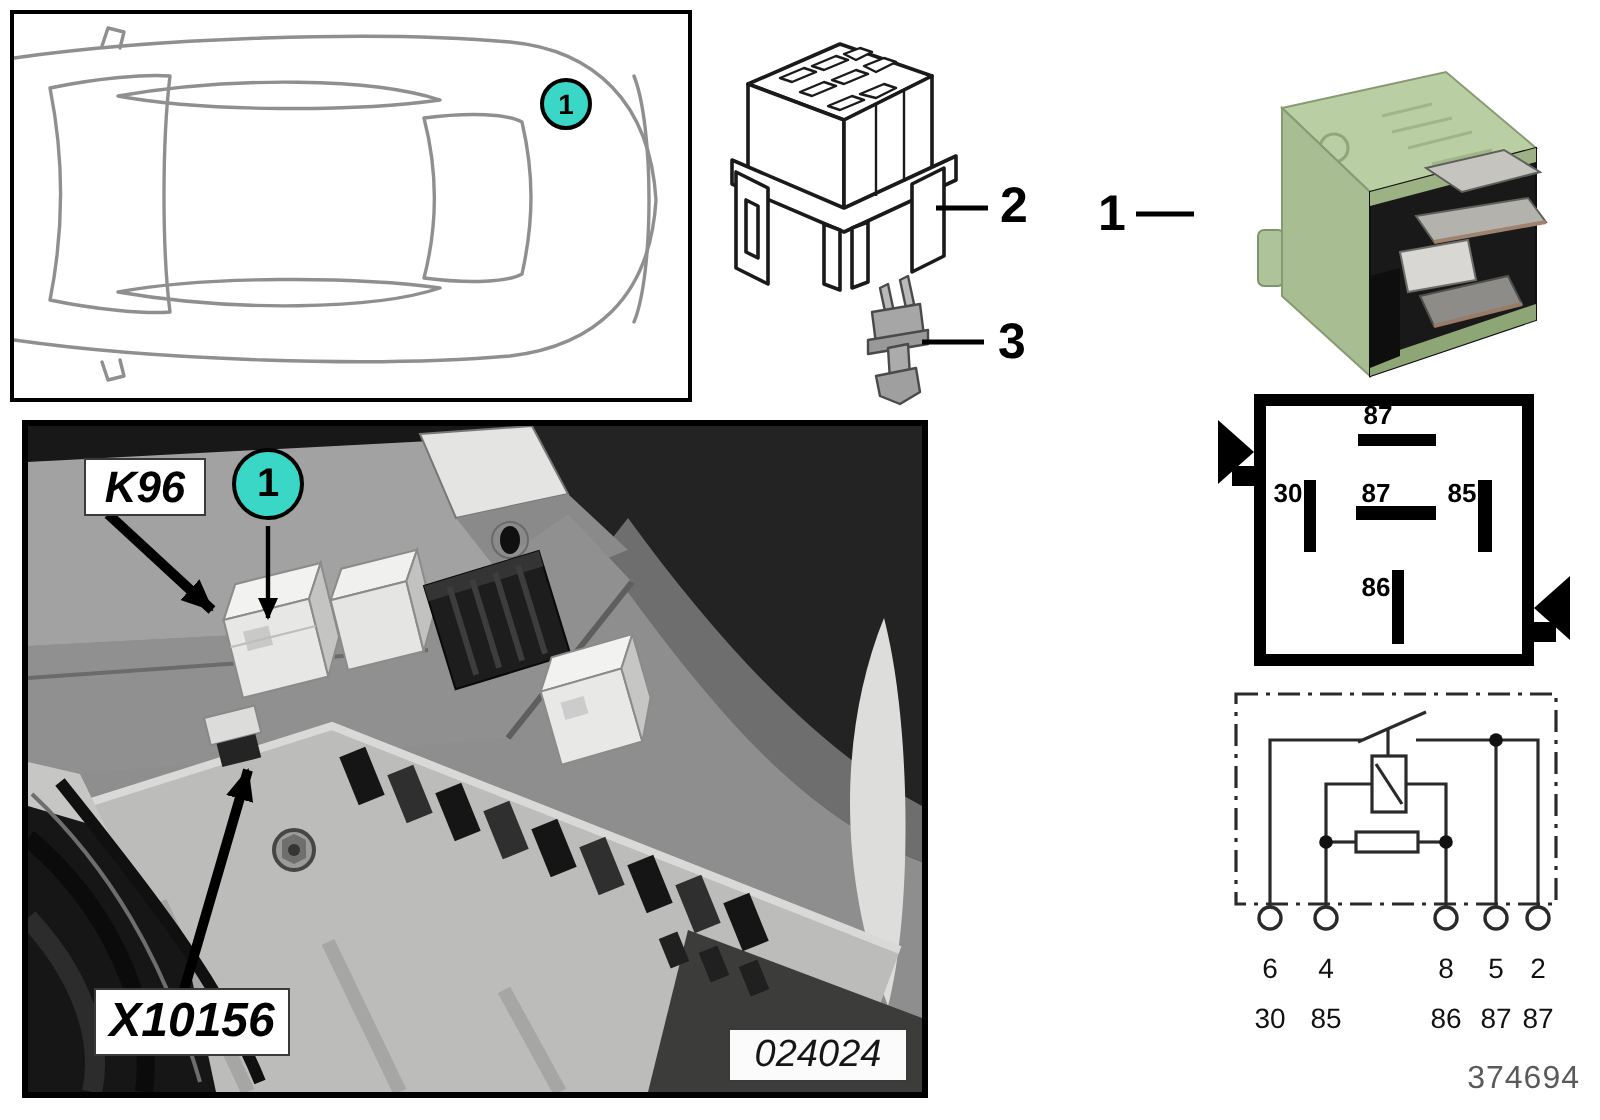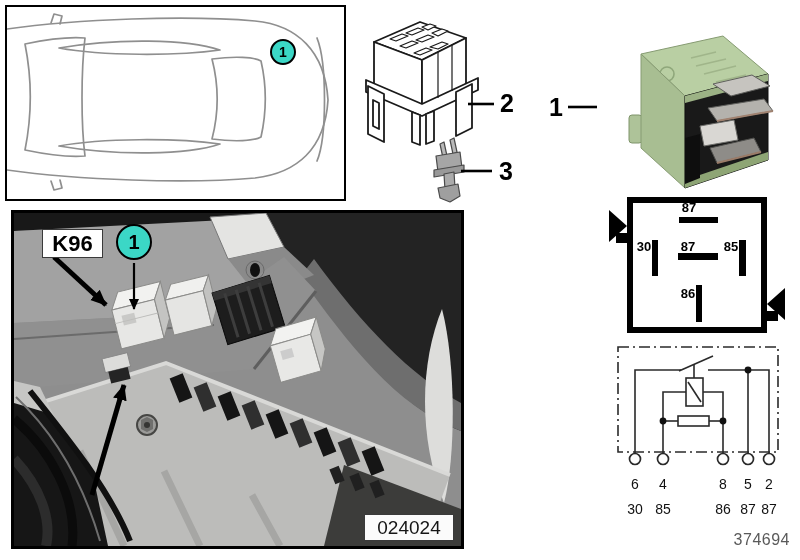--- a/index.html
+++ b/index.html
@@ -11,21 +11,21 @@
   .abs{position:absolute;}
   .callout-circle{position:absolute;border:2px solid #000;border-radius:50%;
         background:#3BD7C6;font-weight:bold;text-align:center;z-index:6;}
   #car-callout{left:263px;top:32px;width:22px;height:22px;font-size:14px;line-height:22px;}
   #photo-callout{left:102px;top:11px;width:32px;height:32px;font-size:20px;line-height:32px;}
   .callout-num{position:absolute;width:24px;text-align:center;font-size:25px;font-weight:bold;z-index:5;}
   #num-socket{left:495px;top:89px;}
   #num-terminal{left:494px;top:157px;}
   #num-relay{left:544px;top:93px;}
   .photo-label{position:absolute;background:#fff;border:1px solid #3a3a3a;color:#000;
-        font-weight:bold;text-align:center;z-index:6;box-sizing:border-box;}
+        font-weight:bold;text-align:center;z-index:6;box-sizing:border-box;font-style:italic;}
   #k96-label{left:28px;top:16px;width:61px;height:29px;font-size:22px;line-height:27px;}
   #x10156-label{left:33px;top:281px;width:98px;height:34px;font-size:24px;line-height:32px;}
   #imgno-label{left:350px;top:301px;width:90px;height:27px;font-size:19px;font-weight:normal;
         line-height:25px;color:#161616;background:#fbfbfb;}
   
   #pin-diagram{position:absolute;left:627px;top:197px;width:140px;height:136px;
         border:6px solid #000;box-sizing:border-box;background:#fff;}
   #pin-diagram .bar{position:absolute;background:#000;}
   #pin-diagram .pinlab{position:absolute;width:40px;text-align:center;
         font-size:13px;font-weight:600;line-height:16px;}
@@ -276,17 +276,18 @@
       <path d="M16,178 C56,228 96,278 116,328" stroke="#101010" stroke-width="6" fill="none"></path>
       <path d="M0,246 C26,274 38,306 32,333" stroke="#2c2c2c" stroke-width="10" fill="none"></path>
       <path d="M2,184 C40,220 68,266 86,328" stroke="#6e6e6e" stroke-width="2" fill="none"></path>
 
       <line x1="40" y1="44" x2="92" y2="92" stroke="#000" stroke-width="5" marker-end="url(#ab)"></line>
       <line x1="120" y1="50" x2="120" y2="96" stroke="#000" stroke-width="2.2" marker-end="url(#as)"></line>
       <line x1="78" y1="282" x2="110" y2="172" stroke="#000" stroke-width="5" marker-end="url(#ab)"></line>
     </svg>
     <div id="k96-label" class="photo-label">K96</div>
     <div id="photo-callout" class="callout-circle">1</div>
+    <div id="x10156-label" class="photo-label">X10156</div>
     <div id="imgno-label" class="photo-label">024024</div>
   </div>
 
   <div id="doc-number">374694</div>
 </div>
 
 </body></html>

